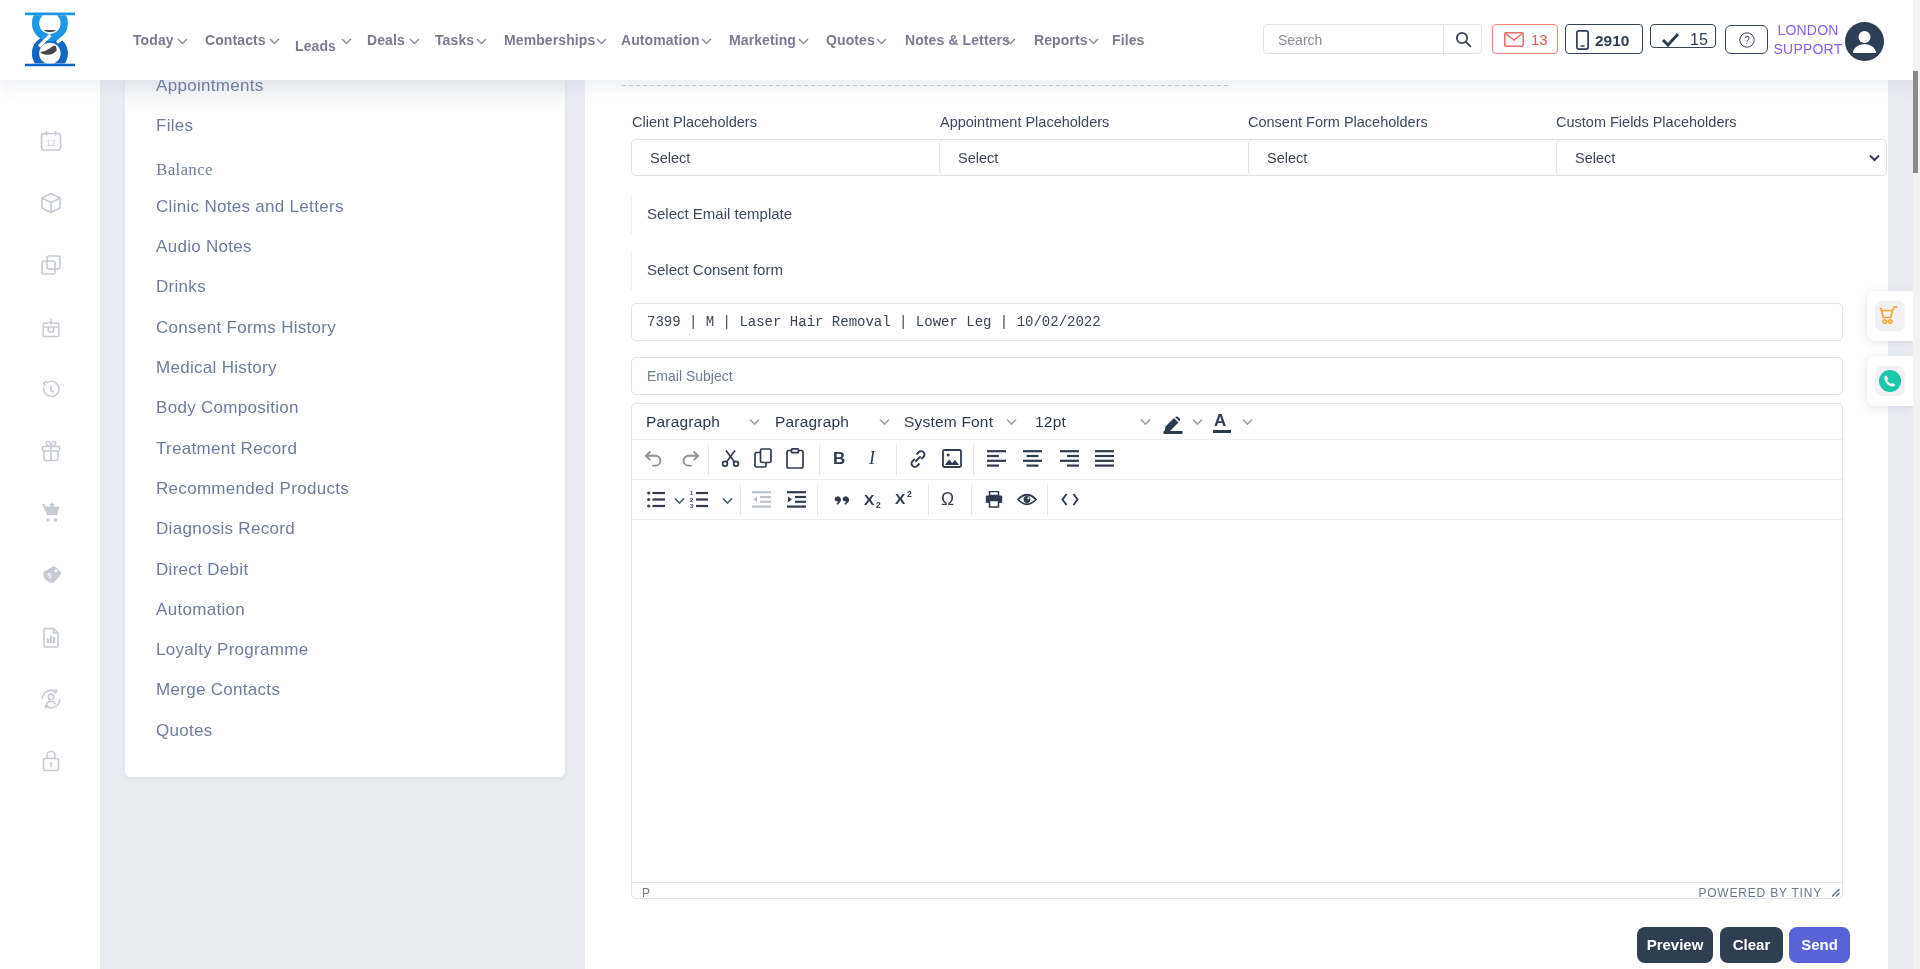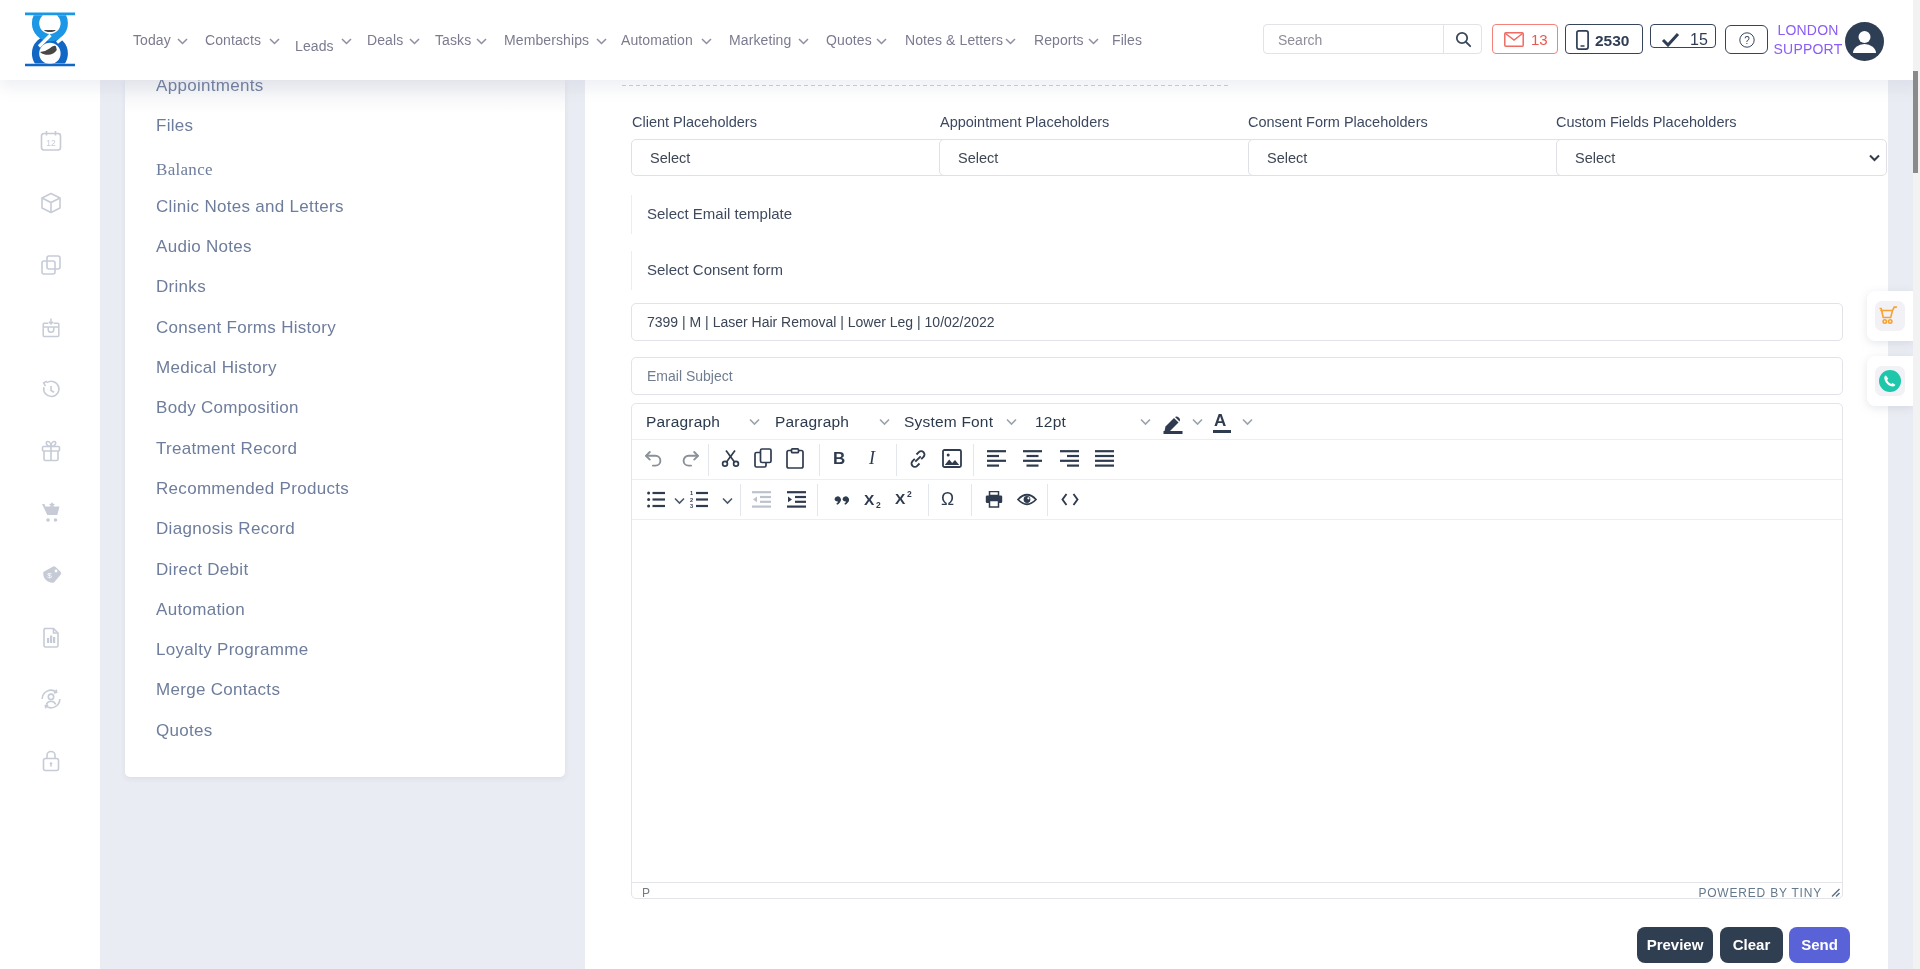--- a/index.html
+++ b/index.html
@@ -2,21 +2,21 @@
 <html><head>
 <meta charset="utf-8">
 <style>
   * { margin:0; padding:0; box-sizing:border-box; }
   html,body { width:1920px; height:969px; overflow:hidden; }
   body { font-family:"Liberation Sans", sans-serif; background:#eaecf3; position:relative; }
   .abs { position:absolute; }
   
   #navbar { position:absolute; left:0; top:0; width:1920px; height:80px; background:#fff;
             box-shadow:0 8px 14px rgba(140,150,175,0.14); z-index:30; }
-  .navitem { position:absolute; top:32px; font-size:14px; color:#7b7b90; white-space:nowrap; letter-spacing:0.1px; }
+  .navitem { position:absolute; top:32px; font-size:14px; color:#7b7b90; white-space:nowrap; letter-spacing:0.1px;font-weight:bold; }
   
   #rail { position:absolute; left:0; top:80px; width:100px; height:889px; background:#fff; z-index:5; }
   .ric { position:absolute; left:39px; }
   
   #leftcard { position:absolute; left:125px; top:80px; width:440px; height:697px; background:#fff;
               border-radius:0 0 5px 5px; box-shadow:0 2px 5px rgba(150,160,180,0.18); z-index:6; }
   #leftcard .grad { position:absolute; left:0; top:0; width:100%; height:34px;
               background:linear-gradient(#f0f1f4, rgba(255,255,255,0)); }
   .mitem { position:absolute; left:31px; font-size:17px; color:#6e7d9c; letter-spacing:0.3px; }
   
@@ -132,21 +132,21 @@
       <path d="M1.5 1.5 L10 8 L18.5 1.5" fill="none" stroke="#ee6c63" stroke-width="1.5"></path>
     </svg>
     <span class="abs" style="left:38px; top:6px; font-size:15px; color:#ea574e;">13</span>
   </div>
 
   <div class="abs" style="left:1565px; top:24px; width:78px; height:30px; border:1px solid #36455c; border-radius:4px;">
     <svg class="abs" style="left:10px; top:5px;" width="13" height="20" viewBox="0 0 13 20">
       <rect x="0.9" y="0.9" width="11.2" height="18.2" rx="2" fill="none" stroke="#2f3e55" stroke-width="1.7"></rect>
       <line x1="4.5" y1="16" x2="8.5" y2="16" stroke="#2f3e55" stroke-width="1.5"></line>
     </svg>
-    <span class="abs" style="left:29px; top:7px; font-size:15.5px; font-weight:bold; color:#2f3e55;">2530</span>
+    <span class="abs" style="left:29px; top:7px; font-size:15.5px; font-weight:bold; color:#2f3e55;">2910</span>
   </div>
 
   <div class="abs" style="left:1650px; top:24px; width:66px; height:24px; border:1px solid #36455c; border-radius:4px;">
     <svg class="abs" style="left:10px; top:7px;" width="19" height="15" viewBox="0 0 19 15">
       <path d="M2 8 L7 13 L17 2" fill="none" stroke="#2f3e55" stroke-width="3"></path>
     </svg>
     <span class="abs" style="left:39px; top:6px; font-size:16px; color:#2f3e55;">15</span>
   </div>
 
   <div class="abs" style="left:1725px; top:25px; width:43px; height:29px; border:1px solid #36455c; border-radius:6px;">
@@ -294,21 +294,21 @@
       </svg>
     </div>
 
   <div class="softbox" style="top:115px;">
       <span class="stxt">Select Email template</span>
     </div>
   <div class="softbox" style="top:171px;">
       <span class="stxt">Select Consent form</span>
     </div>
   <div class="inputbox" style="top:223px;">
-      <span class="itxt" style="color:#3a4556;">7399 | M | Laser Hair Removal | Lower Leg | 10/02/2022</span>
+      <span class="itxt" style="color:#3a4556;font-family:Liberation Mono, monospace;">7399 | M | Laser Hair Removal | Lower Leg | 10/02/2022</span>
     </div>
   <div class="inputbox" style="top:277px;">
       <span class="itxt" style="color:#707d91;">Email Subject</span>
     </div>
 
   <div id="editor">
 
     <span class="t1txt" style="left:14px;">Paragraph</span>
     <svg class="ticon" style="left:117px; top:14px;" width="11" height="8" viewBox="0 0 11 8">
         <path d="M1 1.5 L5.5 6 L10 1.5" fill="none" stroke="#9aa2ab" stroke-width="1.6"></path>

